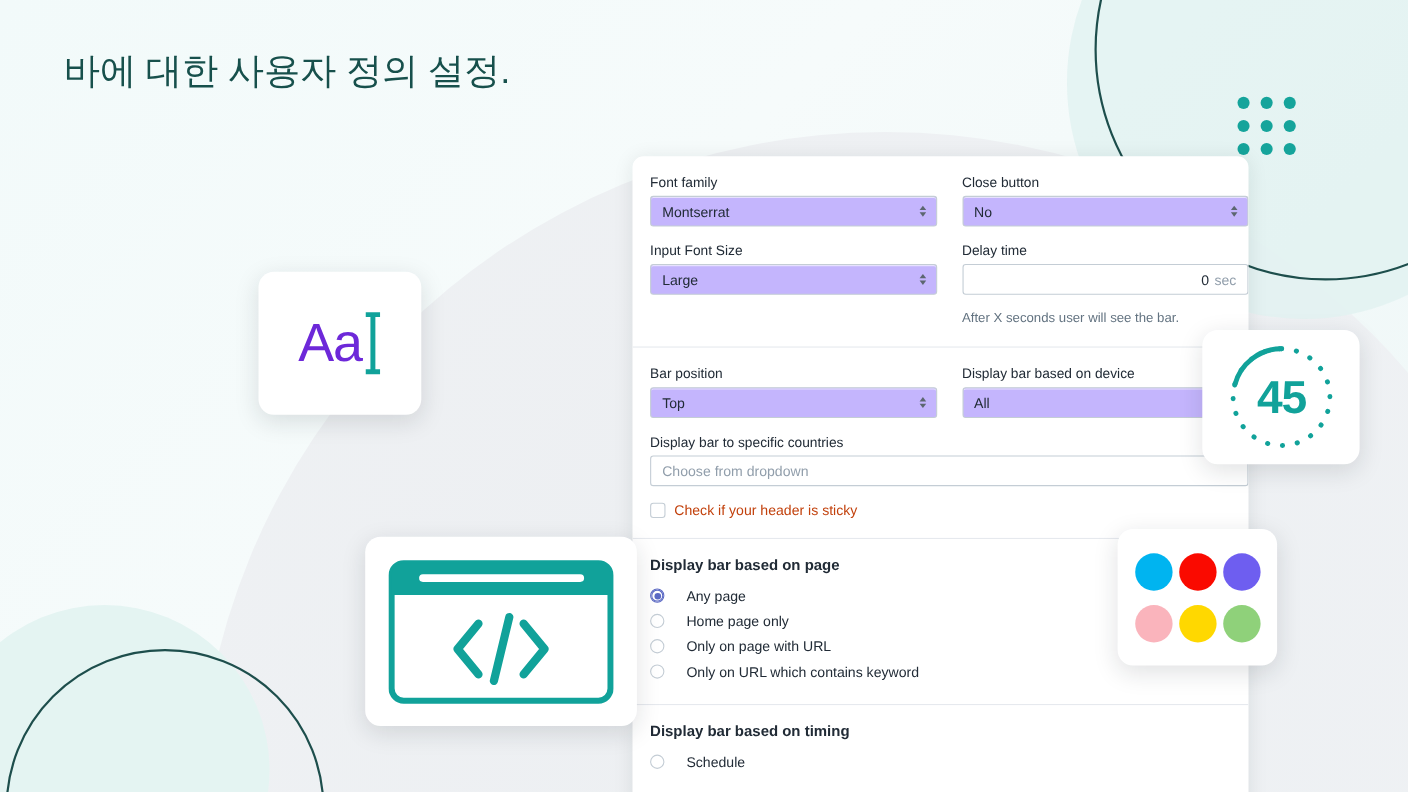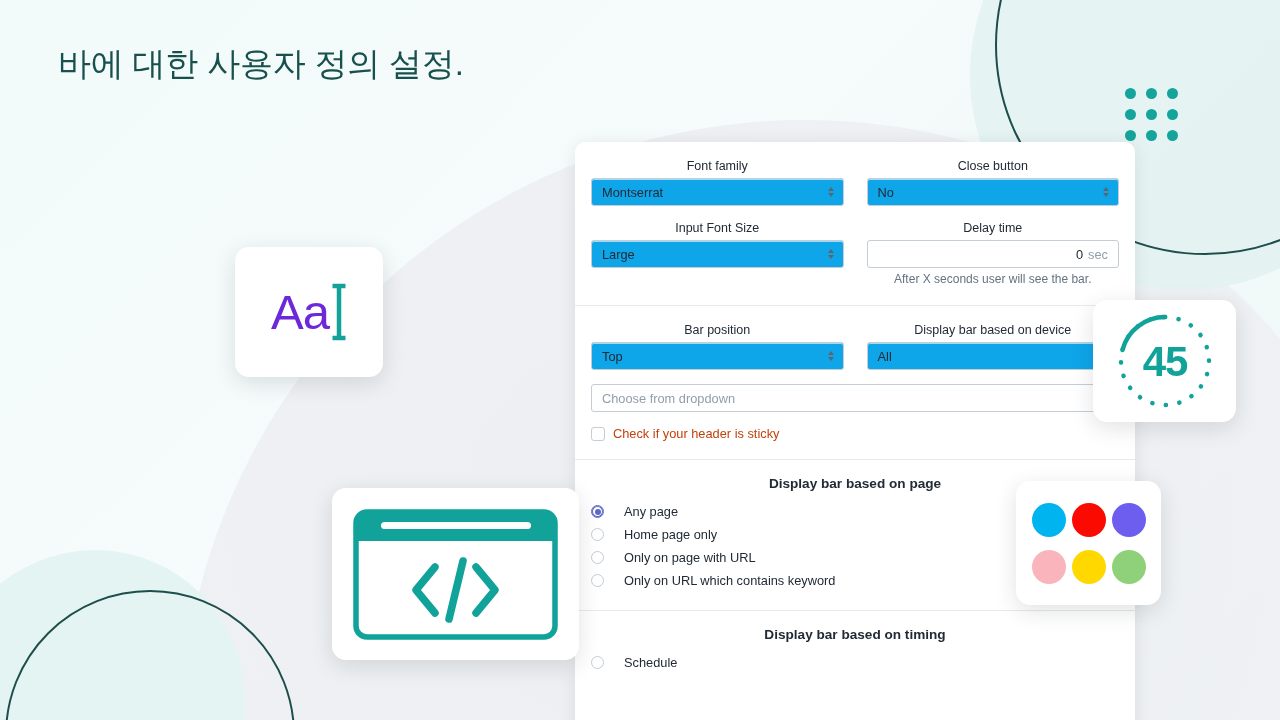--- a/index.html
+++ b/index.html
@@ -113,22 +113,21 @@
     width: 560px;
     height: 600px;
     background: #ffffff;
     border-radius: 10px 10px 0 0;
     box-shadow: 0 2px 18px rgba(22, 29, 37, .09);
     padding: 0;
     overflow: hidden;
   }
 
   .panel-section {
-    padding: 16px 16px 18px 16px;
-    text-align: center;
+    padding: 16px 0 18px 16px;
   }
   .panel-section + .panel-section {
     border-top: 1px solid #e6e9ee;
   }
 
   .grid2 {
     display: grid;
     grid-template-columns: 1fr 1fr;
     column-gap: 23px;
     row-gap: 14px;
@@ -142,21 +141,21 @@
     color: #212b36;
     margin-bottom: 4px;
     line-height: 16px;
   }
 
   .select-box {
     position: relative;
     height: 28px;
     border: 1px solid #c4cdd5;
     border-radius: 3px;
-    background: #0ea5e9;
+    background: #c4b5fd;
     display: flex;
     align-items: center;
     padding: 0 26px 0 10px;
     font-size: 12.8px;
     color: #212b36;
     box-shadow: inset 0 1px 0 rgba(255,255,255,.6);
   }
 
   .select-arrows {
     position: absolute;
@@ -200,21 +199,21 @@
     display: flex;
     align-items: center;
     padding: 0 10px;
     font-size: 12.8px;
     color: #919eab;
   }
 
   .help-text {
     font-size: 12px;
     color: #637381;
-    margin-top: 3px;
+    margin-top: 13px;
     line-height: 16px;
   }
 
   .checkbox-row {
     display: flex;
     align-items: center;
     gap: 8px;
     margin-top: 14px;
   }
   .checkbox-box {
@@ -426,20 +425,21 @@
           <span class="select-arrows">
             <span class="up"></span>
               <span class="down"></span>
           </span>
         </div>
       </div>
 
     </div>
 
     <div class="field" style="margin-top:14px;">
+      <label class="field-label">Display bar to specific countries</label>
       <div class="input-wide">
         <span>Choose from dropdown</span>
       </div>
     </div>
 
     <div class="checkbox-row">
       <span class="checkbox-box"></span>
       <span class="checkbox-label">Check if your header is sticky</span>
     </div>
   </div>

